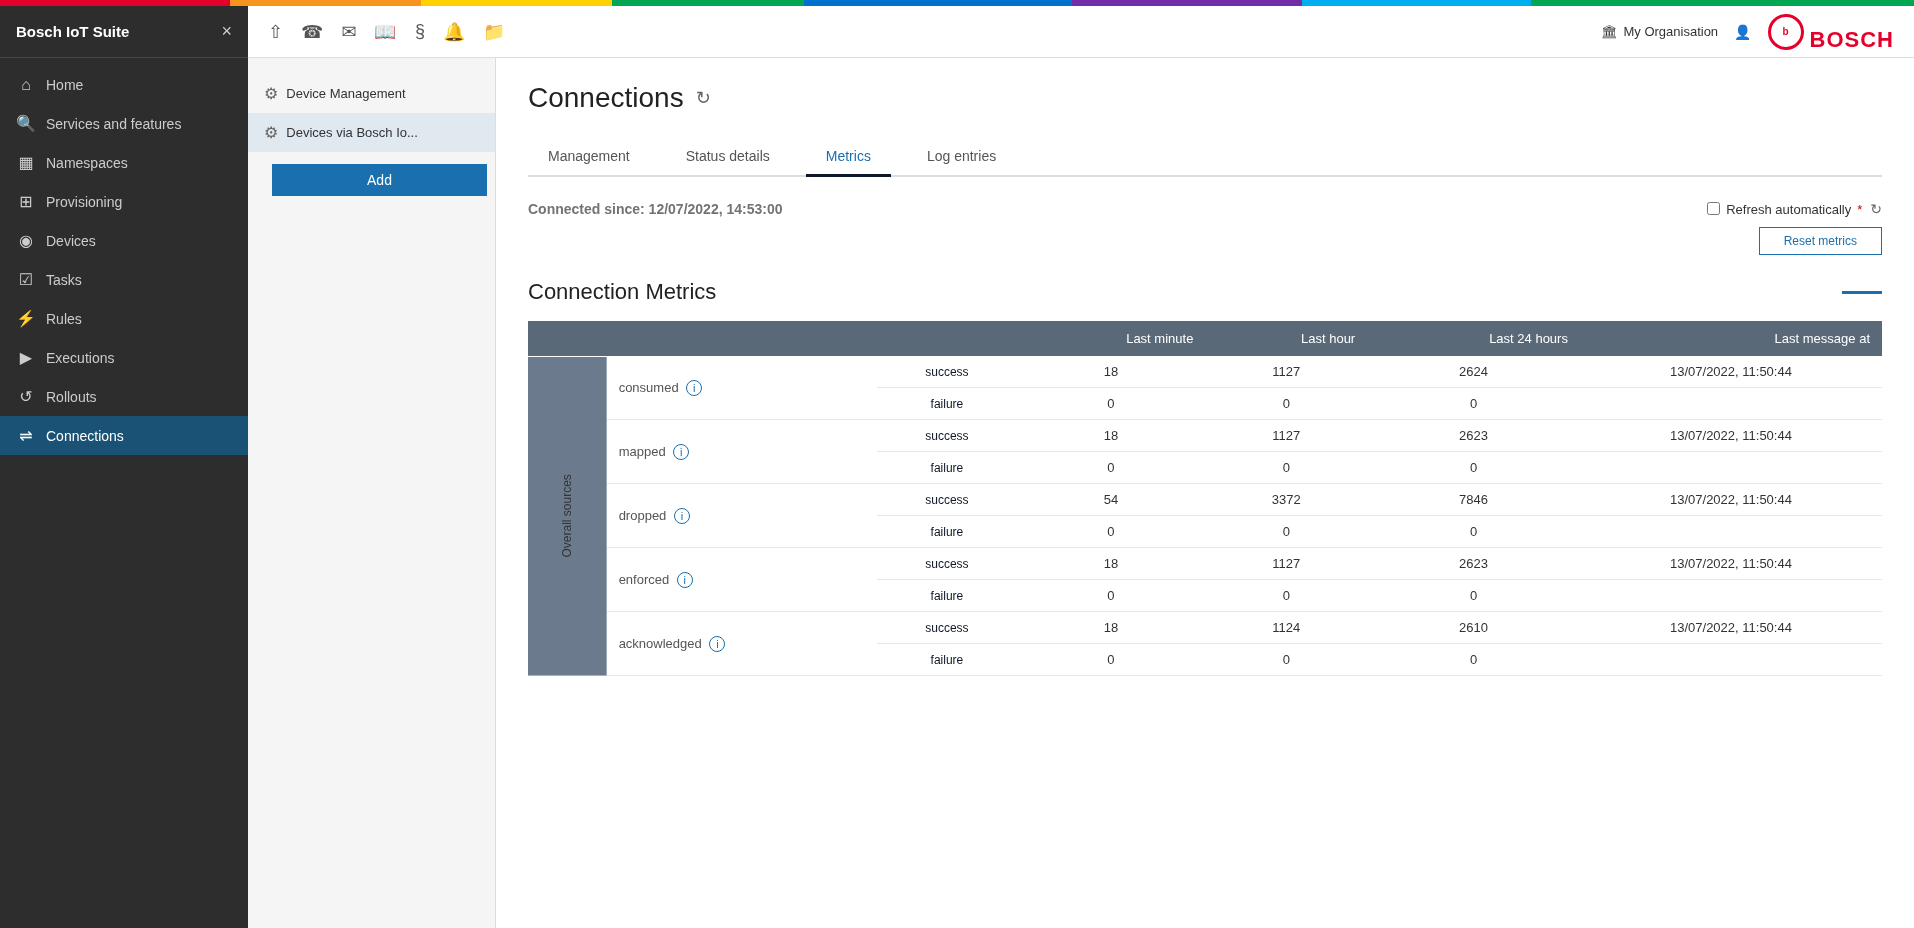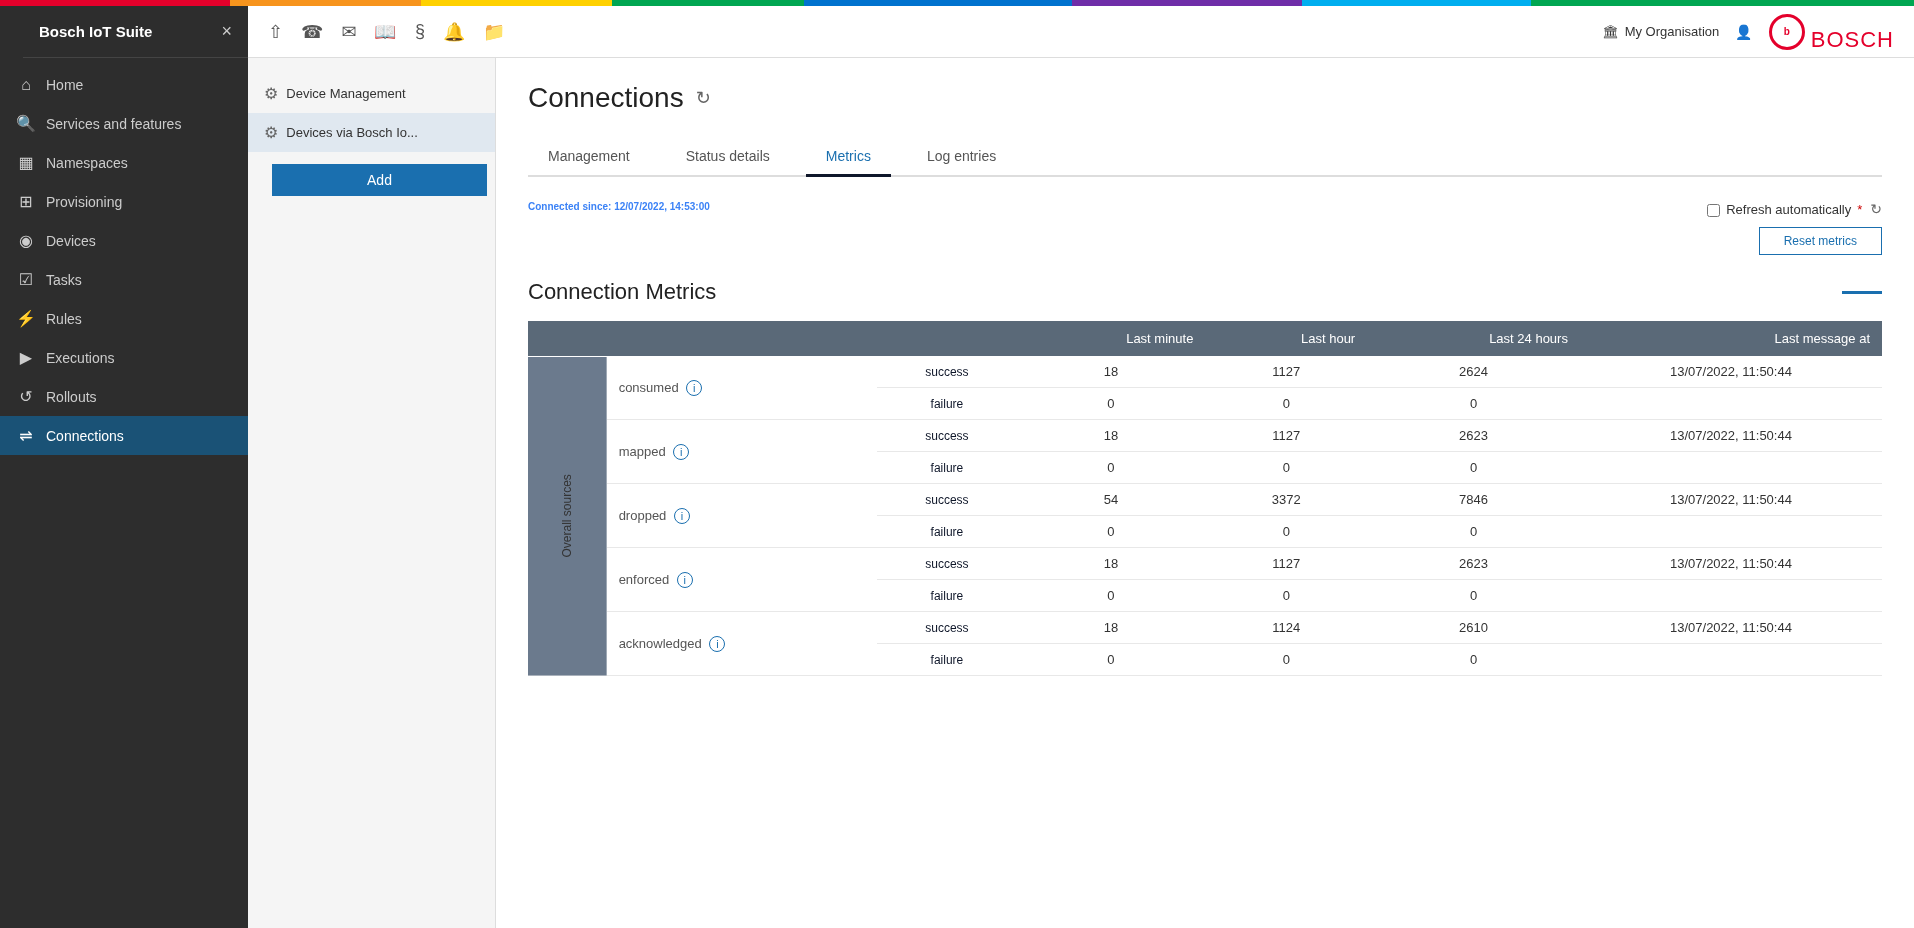--- a/index.html
+++ b/index.html
@@ -24,21 +24,20 @@
       overflow-y: auto;
     }
 
     .sidebar-header {
       display: flex;
       align-items: center;
       justify-content: space-between;
       padding: 0 16px;
       height: 52px;
       border-bottom: 1px solid #444;
-      margin-left: 23px;
     }
 
     .sidebar-title {
       color: #fff;
       font-size: 15px;
       font-weight: 600;
     }
 
     .sidebar-close {
       color: #aaa;
@@ -127,21 +126,21 @@
       display: flex;
       align-items: center;
       justify-content: center;
       font-size: 10px;
       font-weight: bold;
       color: #e4002b;
     }
 
     .bosch-text {
       font-size: 22px;
-      font-weight: 400;
+      font-weight: 700;
       color: #e4002b;
       letter-spacing: 1px;
       margin-top: 17px;
     }
 
     
     .content-area { display: flex; flex: 1; overflow: hidden; }
 
     
     .left-panel {
@@ -229,42 +228,42 @@
 
     
     .metrics-header {
       display: flex;
       justify-content: space-between;
       align-items: flex-start;
       margin-bottom: 24px;
     }
 
     .connected-since {
-      font-size: 10px;
-      color: #3b82f6;
+      font-size: 14px;
+      color: #737373;
     }
 
     .connected-since span { font-weight: 600; }
 
     .refresh-controls {
       display: flex;
       flex-direction: column;
       align-items: flex-end;
       gap: 10px;
     }
 
     .refresh-auto-row {
       display: flex;
       align-items: center;
       gap: 8px;
     }
 
     .checkbox-label {
       display: flex;
-      align-items: flex-end;
+      align-items: flex-start;
       gap: 6px;
       font-size: 13px;
       color: #333;
       cursor: pointer;
     }
 
     .checkbox-label input { cursor: pointer; }
 
     .asterisk { color: #c00; }
 

